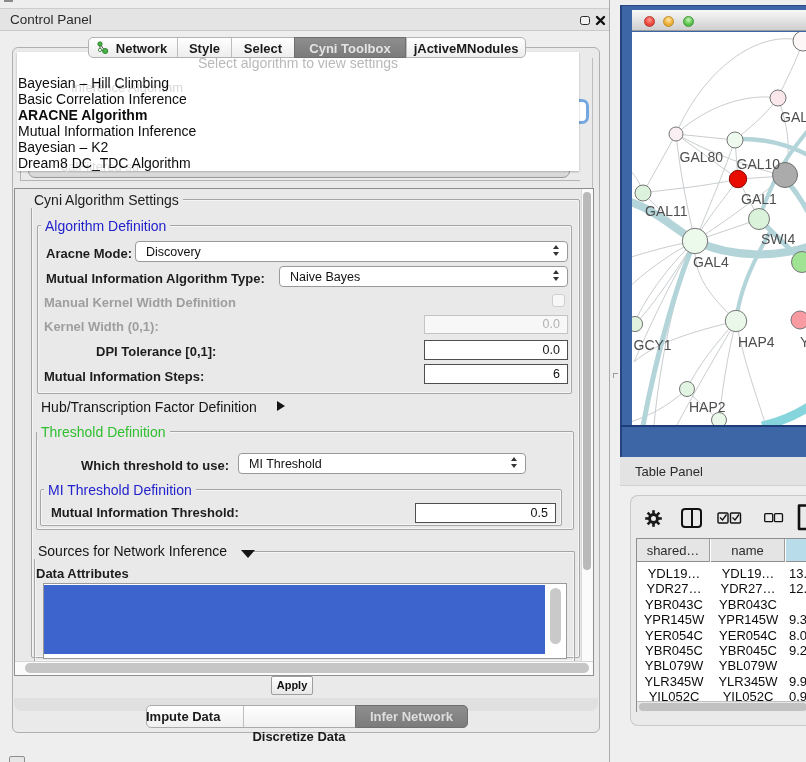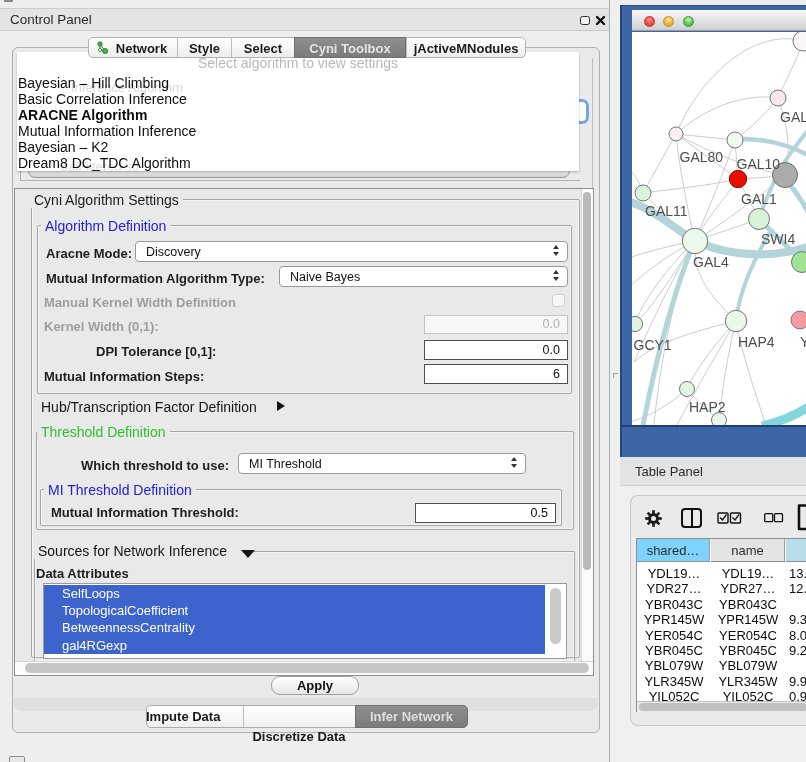--- a/index.html
+++ b/index.html
@@ -109,32 +109,31 @@
 <div class="gtitle" style="left:44px;top:482px;color:#2222cc;">MI Threshold Definition</div>
 <div class="lbl abs" style="left:51px;top:505px;">Mutual Information Threshold:</div>
 <div class="fld" style="left:415px;top:503px;width:141px;height:20px;line-height:18px;">0.5</div>
 
 <div class="gbox" style="left:34px;top:551px;width:541px;height:110px;border-bottom:none;border-radius:2px 2px 0 0;"></div>
 <div class="gtitle" style="left:34px;top:543px;color:#151515;padding-right:26px;">Sources for Network Inference</div>
 <div class="abs" style="left:241px;top:550px;width:0;height:0;border-left:7px solid transparent;border-right:7px solid transparent;border-top:8px solid #151515;"></div>
 <div class="lbl abs" style="left:36px;top:566px;">Data Attributes</div>
 <div class="abs" style="left:43px;top:583px;width:524px;height:76px;background:#ffffff;border:1px solid #9a9a9a;overflow:hidden;">
   <div class="abs" style="left:0;top:1px;width:501px;height:69px;background:#3d64cd;"></div>
-  <div class="abs" style="left:18px;top:1px;width:480px;font-size:13px;color:#ffffff;line-height:17.2px;">SelfLoops<br>TopologicalCoefficient<br>BetweennessCentrality<br>gal4RGexp</div>
   <div class="abs" style="left:506px;top:4px;width:11px;height:56px;background:#c9c9c9;border-radius:5.5px;"></div>
 </div>
 
 <div class="abs" style="left:17px;top:52px;width:562px;height:119px;background:#ffffff;box-shadow:0 1px 2px rgba(0,0,0,0.25);"></div>
 <div class="abs" style="left:71px;top:80px;font-size:13px;color:#d8d8d8;">Inference Algorithm</div>
 <div class="abs" style="left:34px;top:159px;font-size:13px;color:#dedede;margin-left:27px;">galFiltered su</div>
 <div class="abs" style="left:17px;top:55px;width:562px;text-align:center;font-size:14px;color:#b9b9b9;">Select algorithm to view settings</div>
 <div class="abs" style="left:18px;top:75px;font-size:14px;color:#0d0d0d;line-height:16px;">Bayesian – Hill Climbing<br>Basic Correlation Inference<br><b>ARACNE Algorithm</b><br>Mutual Information Inference<br>Bayesian – K2<br>Dream8 DC_TDC Algorithm</div>
 
 <div class="abs" style="left:14px;top:698px;width:584px;height:13px;background:#e0e0e0;border-radius:0 0 8px 8px;"></div>
-<div class="abs" style="left:271px;top:676px;width:88px;height:19px;background:linear-gradient(#ffffff,#e7e7e7);border:1px solid #9f9f9f;border-radius:9px;text-align:center;font-size:13px;font-weight:600;color:#111;line-height:17px;">Apply</div>
+<div class="abs" style="left:271px;top:676px;width:42px;height:19px;background:linear-gradient(#ffffff,#e7e7e7);border:1px solid #9f9f9f;border-radius:2px;text-align:center;font-size:11px;font-weight:600;color:#111;line-height:17px;">Apply</div>
 <div class="abs" style="left:146px;top:705px;width:322px;height:23px;background:linear-gradient(#ffffff,#f0f0f0);border:1px solid #ababab;border-radius:5px;"></div>
 <div class="abs" style="left:243px;top:706px;width:1px;height:21px;background:#bdbdbd;"></div>
 <div class="abs" style="left:355px;top:705px;width:113px;height:23px;background:linear-gradient(#8e8e8e,#7b7b7b);border:1px solid #6f6f6f;border-radius:0 5px 5px 0;"></div>
 <div class="abs" style="left:146px;top:709px;width:97px;text-align:left;font-size:13px;font-weight:600;color:#1a1a1a;">Impute Data</div>
 <div class="abs" style="left:243px;top:709px;width:112px;text-align:center;font-size:13px;font-weight:600;color:#1a1a1a;margin-top:20px;">Discretize Data</div>
 <div class="abs" style="left:355px;top:709px;width:113px;text-align:center;font-size:13px;font-weight:600;color:#dedede;">Infer Network</div>
 
 <div class="abs" style="left:9px;top:756px;width:16px;height:10px;border:1px solid #8e8e8e;border-radius:2px;background:#e6e6e6;"></div>
 
 <div class="abs" style="left:609px;top:0;width:1px;height:762px;background:#ababab;"></div>
@@ -274,21 +273,21 @@
     <g fill="none" stroke="#111" stroke-width="1.3">
       <rect x="0.7" y="0.7" width="8" height="8" rx="1"></rect>
       <rect x="10.5" y="0.7" width="8" height="8" rx="1"></rect>
     </g>
   </svg>
 <svg class="abs" style="left:797px;top:504px;" width="20" height="27" viewBox="0 0 20 27">
     <path d="M2 1.5 L12 1.5 L18 7.5 L18 25 L2 25 Z" fill="#eaeaea" stroke="#111" stroke-width="2.6" stroke-linejoin="round"></path>
   </svg>
 
 <div class="abs" style="left:636px;top:538px;width:170px;height:174px;background:#ffffff;border-left:1px solid #8f8f8f;border-top:1px solid #8f8f8f;overflow:hidden;">
-  <div class="abs" style="left:0;top:0;width:73px;height:23px;background:#7dd3fc;border-right:1px solid #9e9e9e;border-bottom:1px solid #8f8f8f;text-align:center;font-size:13px;color:#2c2c2c;line-height:23px;">shared…</div>
+  <div class="abs" style="left:0;top:0;width:73px;height:23px;background:#e5e5e5;border-right:1px solid #9e9e9e;border-bottom:1px solid #8f8f8f;text-align:center;font-size:13px;color:#2c2c2c;line-height:23px;">shared…</div>
   <div class="abs" style="left:74px;top:0;width:74px;height:23px;background:#e4e4e4;border-right:1px solid #9e9e9e;border-bottom:1px solid #8f8f8f;text-align:center;font-size:13px;color:#2c2c2c;line-height:23px;">name</div>
   <div class="abs" style="left:149px;top:0;width:74px;height:23px;background:#b9dcea;border-bottom:1px solid #8f8f8f;"></div>
   <div class="abs" style="left:0;top:27px;width:74px;font-size:13px;color:#0c0c0c;line-height:15.4px;text-align:center;">YDL19…<br>YDR27…<br>YBR043C<br>YPR145W<br>YER054C<br>YBR045C<br>YBL079W<br>YLR345W<br>YIL052C</div>
   <div class="abs" style="left:74px;top:27px;width:74px;font-size:13px;color:#0c0c0c;line-height:15.4px;text-align:center;">YDL19…<br>YDR27…<br>YBR043C<br>YPR145W<br>YER054C<br>YBR045C<br>YBL079W<br>YLR345W<br>YIL052C</div>
   <div class="abs" style="left:152px;top:27px;width:30px;font-size:13px;color:#0c0c0c;line-height:15.4px;">13.<br>12.<br>&nbsp;<br>9.3<br>8.0<br>9.2<br>&nbsp;<br>9.9<br>0.9</div>
   <div class="abs" style="left:0;top:162px;width:170px;height:12px;background:#e8e8e8;border-top:1px solid #c0c0c0;"></div>
   <div class="abs" style="left:2px;top:164px;width:168px;height:8px;background:#c1c1c1;border-radius:4px;"></div>
 </div>
 
 </body></html>

